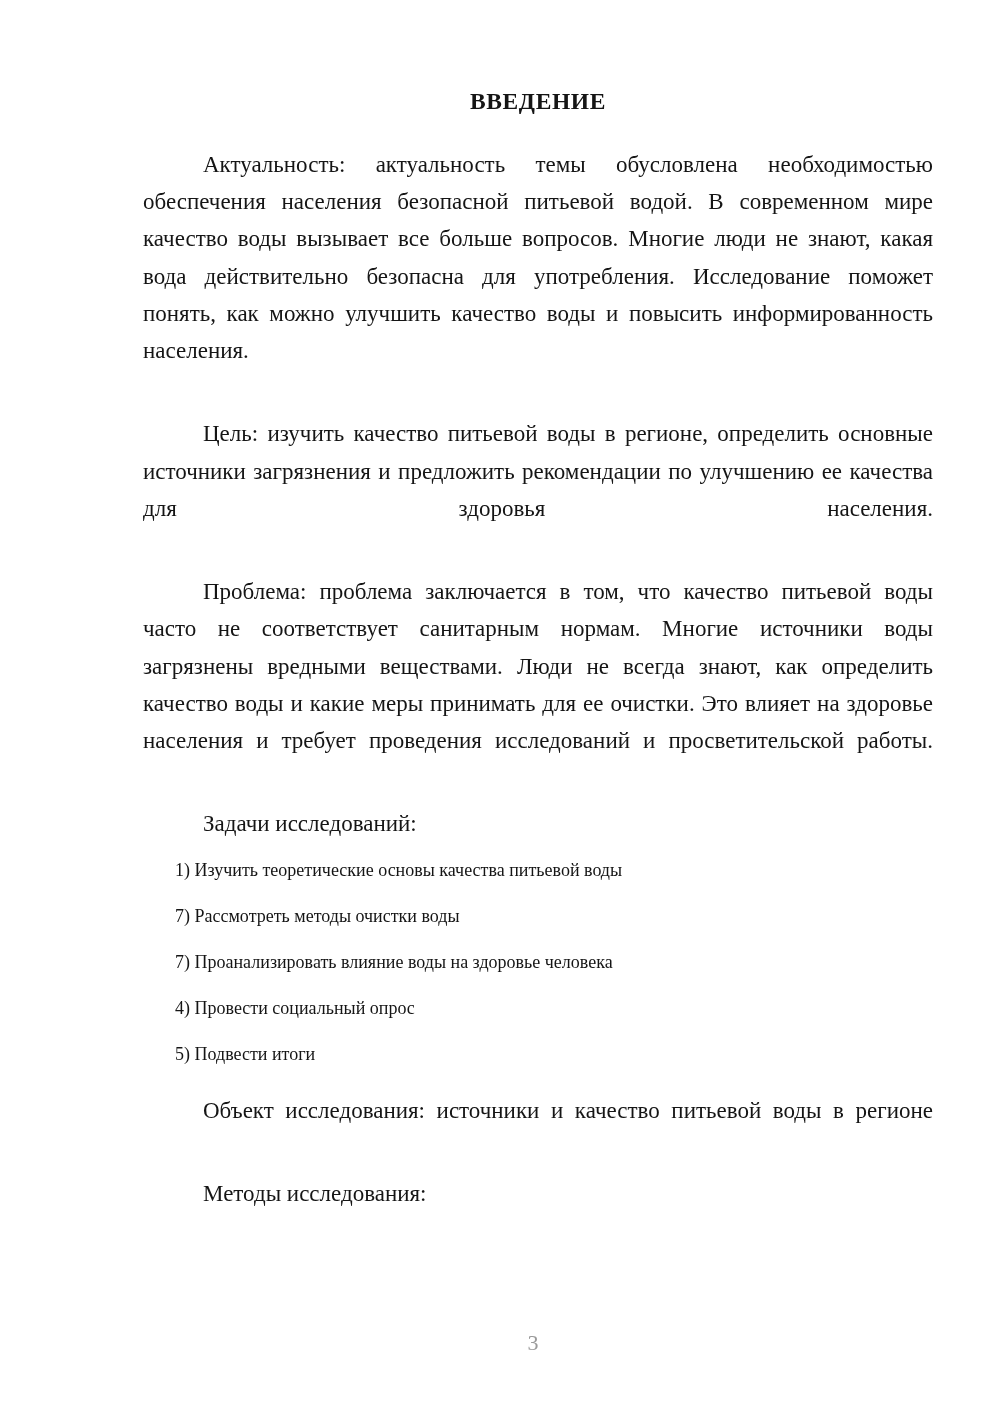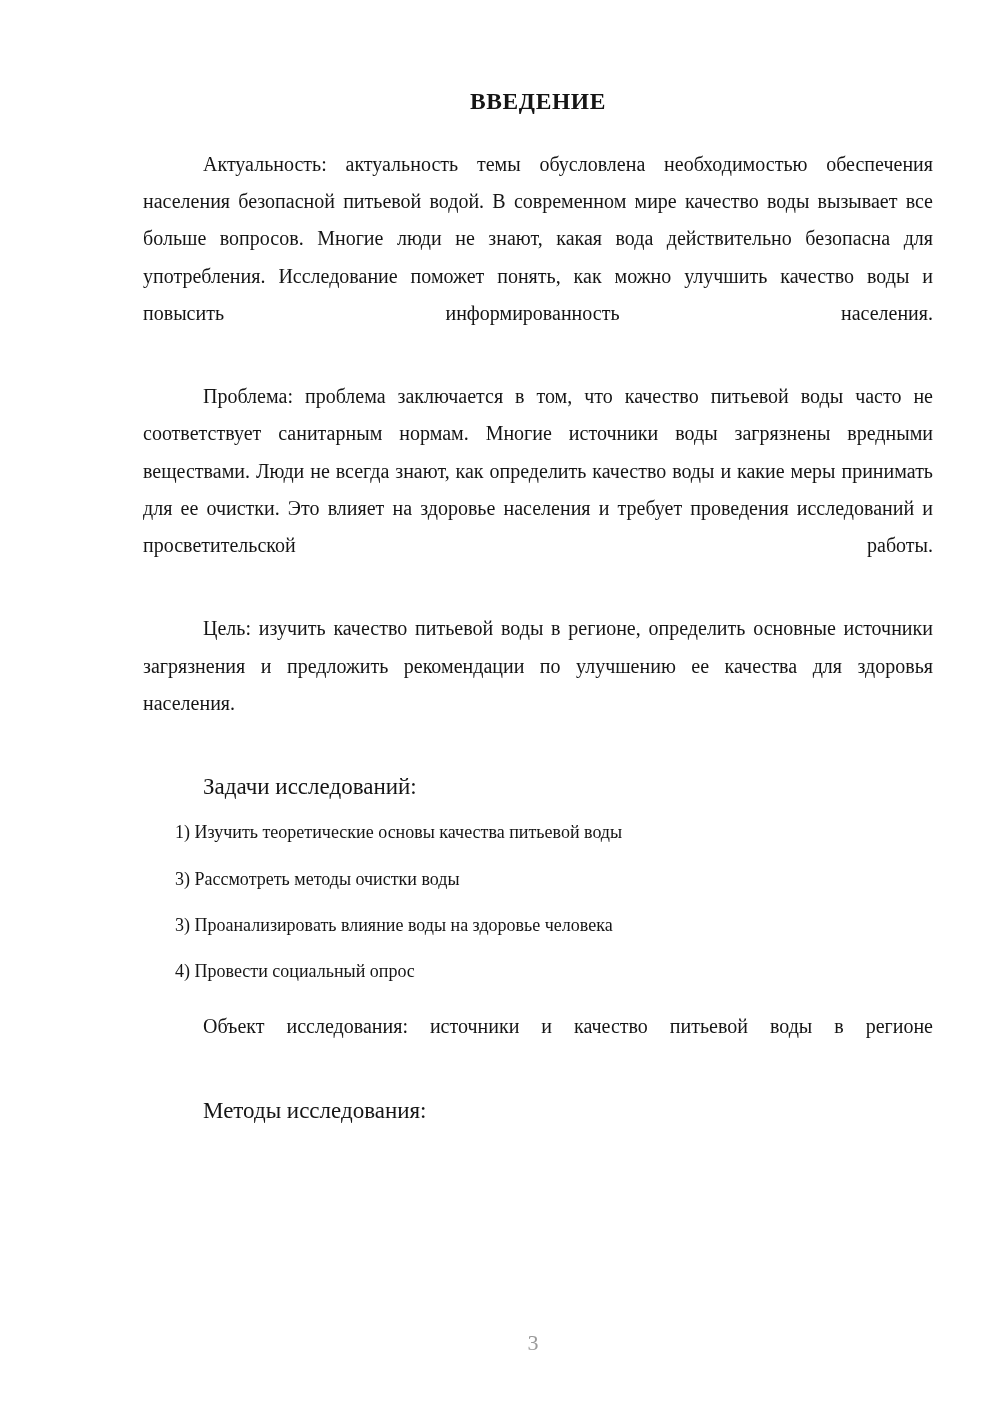--- a/index.html
+++ b/index.html
@@ -38,21 +38,21 @@
   .doc-title {
     font-size: 23.5px;
     font-weight: bold;
     text-align: center;
     letter-spacing: 0.6px;
     margin: 0 0 30px 0;
     line-height: 30px;
   }
 
   .para {
-    font-size: 20px;
+    font-size: 23px;
     line-height: 37.2px;
     text-align: justify;
     text-justify: inter-word;
     text-indent: 60px;
     margin: 0 0 9px 0;
     hyphens: none;
   }
 
   
   .para:after {
@@ -103,31 +103,32 @@
 <body>
 
 <div class="page">
 
   <div class="content">
 
     <h1 class="doc-title">ВВЕДЕНИЕ</h1>
 
     <p class="para">Актуальность: актуальность темы обусловлена необходимостью обеспечения населения безопасной питьевой водой. В современном мире качество воды вызывает все больше вопросов. Многие люди не знают, какая вода действительно безопасна для употребления. Исследование поможет понять, как можно улучшить качество воды и повысить информированность населения.</p>
 
+    <p class="para">Цель: изучить качество питьевой воды в регионе, определить основные источники загрязнения и предложить рекомендации по улучшению ее качества для здоровья населения.</p>
+
     <p class="para">Проблема: проблема заключается в том, что качество питьевой воды часто не соответствует санитарным нормам. Многие источники воды загрязнены вредными веществами. Люди не всегда знают, как определить качество воды и какие меры принимать для ее очистки. Это влияет на здоровье населения и требует проведения исследований и просветительской работы.</p>
-
-    <p class="para">Цель: изучить качество питьевой воды в регионе, определить основные источники загрязнения и предложить рекомендации по улучшению ее качества для здоровья населения.</p>
 
     <p class="para-short">Задачи исследований:</p>
 
     <ul class="list">
       <li class="list-item">1) Изучить теоретические основы качества питьевой воды</li>
-      <li class="list-item">3) Рассмотреть методы очистки воды</li>
-      <li class="list-item">3) Проанализировать влияние воды на здоровье человека</li>
+      <li class="list-item">7) Рассмотреть методы очистки воды</li>
+      <li class="list-item">7) Проанализировать влияние воды на здоровье человека</li>
       <li class="list-item">4) Провести социальный опрос</li>
+      <li class="list-item">5) Подвести итоги</li>
     </ul>
 
     <div class="gap-small"></div>
 
     <p class="para">Объект исследования: источники и качество питьевой воды в регионе</p>
 
 
 
     <p class="para-short">Методы исследования:</p>
 

